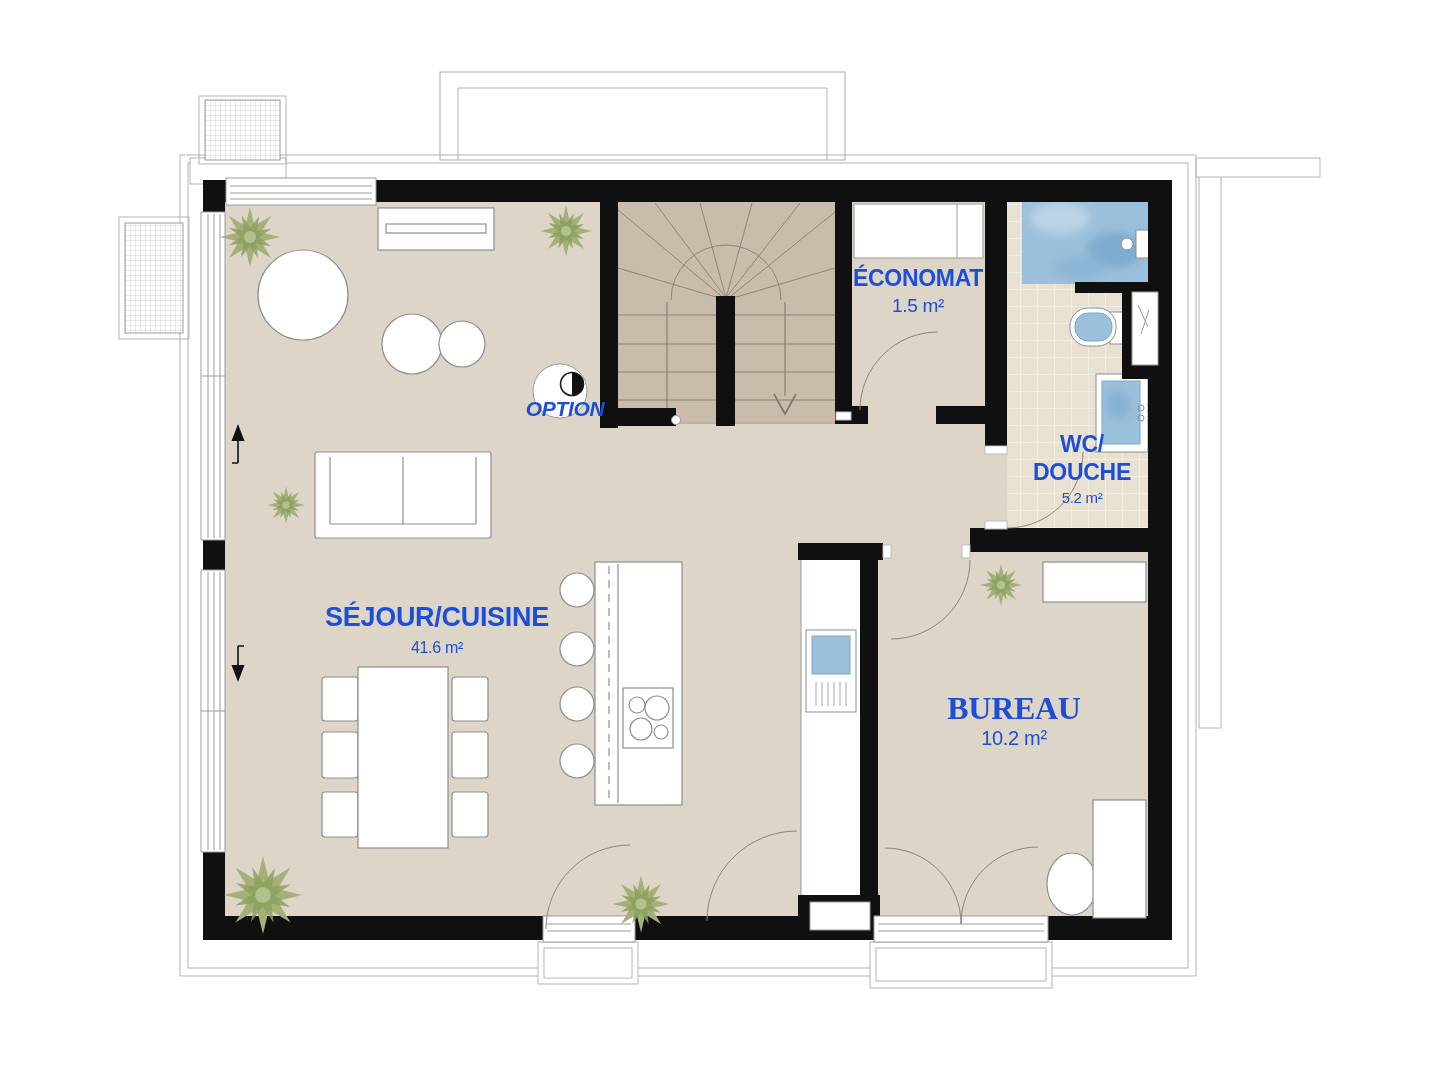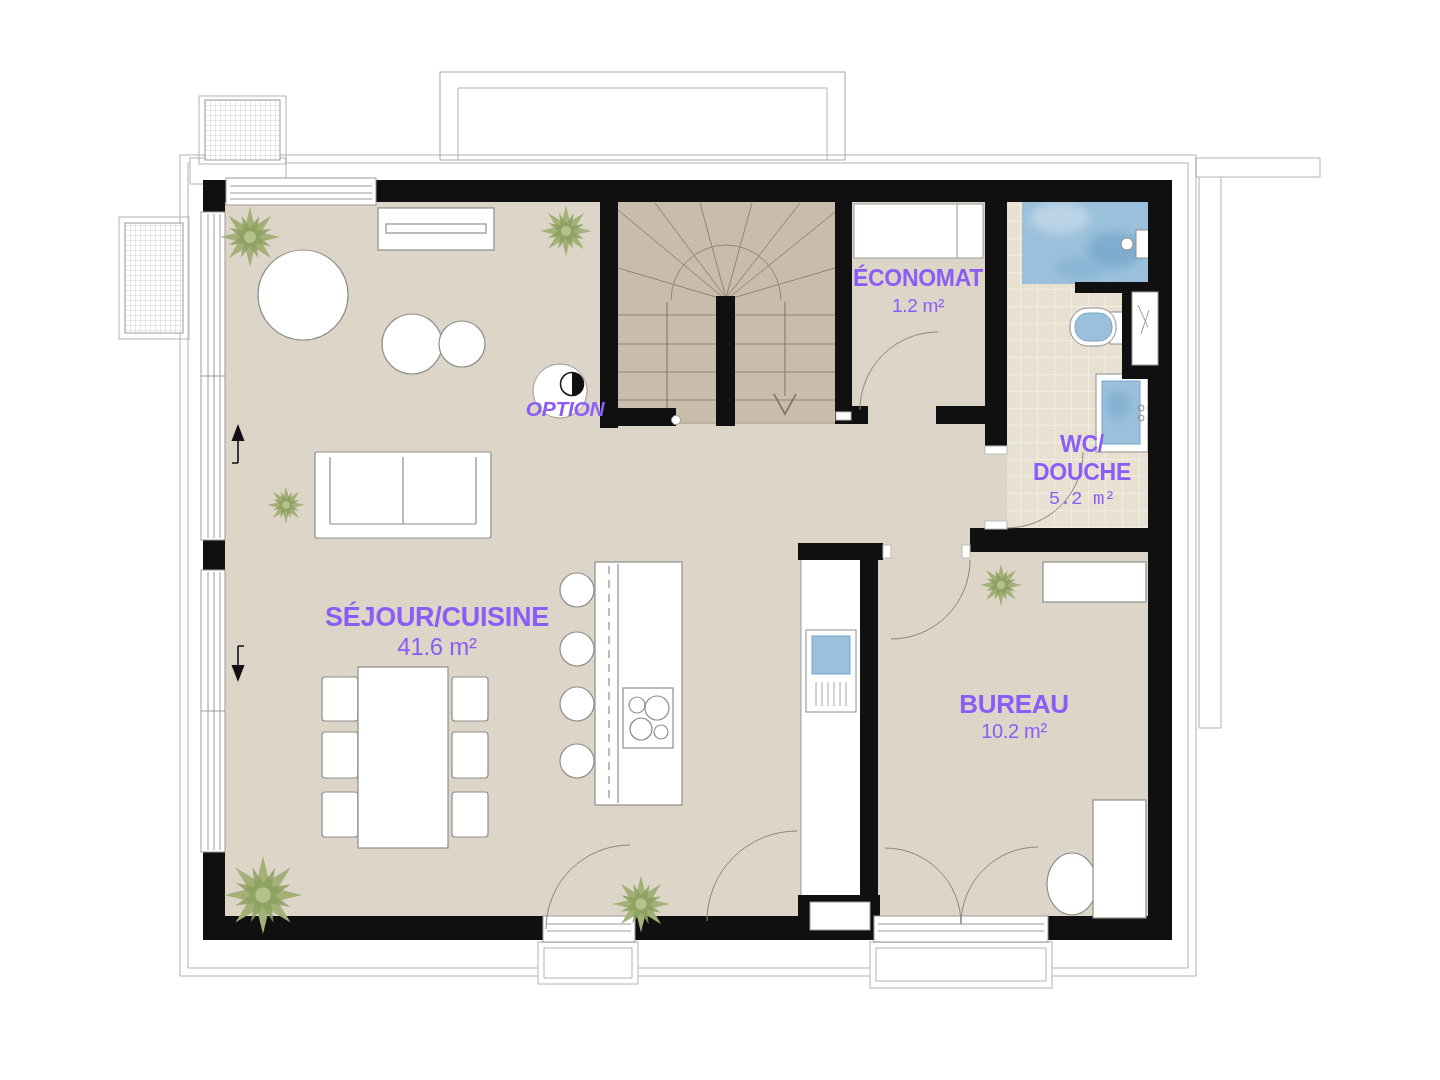--- a/index.html
+++ b/index.html
@@ -1,27 +1,27 @@
 <!DOCTYPE html>
 <html><head>
 <meta charset="utf-8">
 <style>
   html,body{margin:0;padding:0;background:#fff;}
   .canvas{position:relative;width:1440px;height:1080px;background:#ffffff;overflow:hidden;
           font-family:"Liberation Sans","DejaVu Sans",sans-serif;}
   svg{position:absolute;left:0;top:0;}
-  .label{position:absolute;text-align:center;color:#8b5cf6;letter-spacing:-0.3px;line-height:1.15;}
+  .label{position:absolute;text-align:center;color:#1d4ed8;letter-spacing:-0.3px;line-height:1.15;}
   .room-name{font-weight:700;}
   .lab-living .room-name{font-size:27px;margin-top:28px;}
-  .lab-living .room-area{font-size:24px;}
+  .lab-living .room-area{font-size:16px;margin-top:6px;}
   .lab-storage .room-name{font-size:23px;}
   .lab-storage .room-area{font-size:19px;margin-top:4px;}
   .lab-bath .room-name{font-size:23px;line-height:1.2;}
-  .lab-bath .room-area{font-size:19px;margin-top:3px;font-family:Liberation Mono, monospace;}
-  .lab-office .room-name{font-size:26px;}
+  .lab-bath .room-area{font-size:15px;margin-top:3px;}
+  .lab-office .room-name{font-size:32px;font-family:Liberation Serif, serif;}
   .lab-office .room-area{font-size:20px;}
   .lab-option{font-size:21px;font-weight:700;font-style:italic;}
 </style>
 </head>
 <body>
 
 <div class="canvas">
 <svg width="1440" height="1080" viewBox="0 0 1440 1080">
   <defs>
     <pattern id="tiles" width="17" height="17" patternUnits="userSpaceOnUse">
@@ -249,21 +249,21 @@
   </g>
 </svg>
 
 <div class="label lab-living" style="left:287px;top:574px;width:300px">
   <div class="room-name">SÉJOUR/CUISINE</div>
   <div class="room-area">41.6 m²</div>
 </div>
 
 <div class="label lab-storage" style="left:818px;top:265px;width:200px">
   <div class="room-name">ÉCONOMAT</div>
-  <div class="room-area">1.2 m²</div>
+  <div class="room-area">1.5 m²</div>
 </div>
 
 <div class="label lab-bath" style="left:1007px;top:431px;width:150px">
   <div class="room-name">WC/</div>
   <div class="room-name">DOUCHE</div>
   <div class="room-area">5.2 m²</div>
 </div>
 
 <div class="label lab-office" style="left:914px;top:690px;width:200px">
   <div class="room-name">BUREAU</div>

